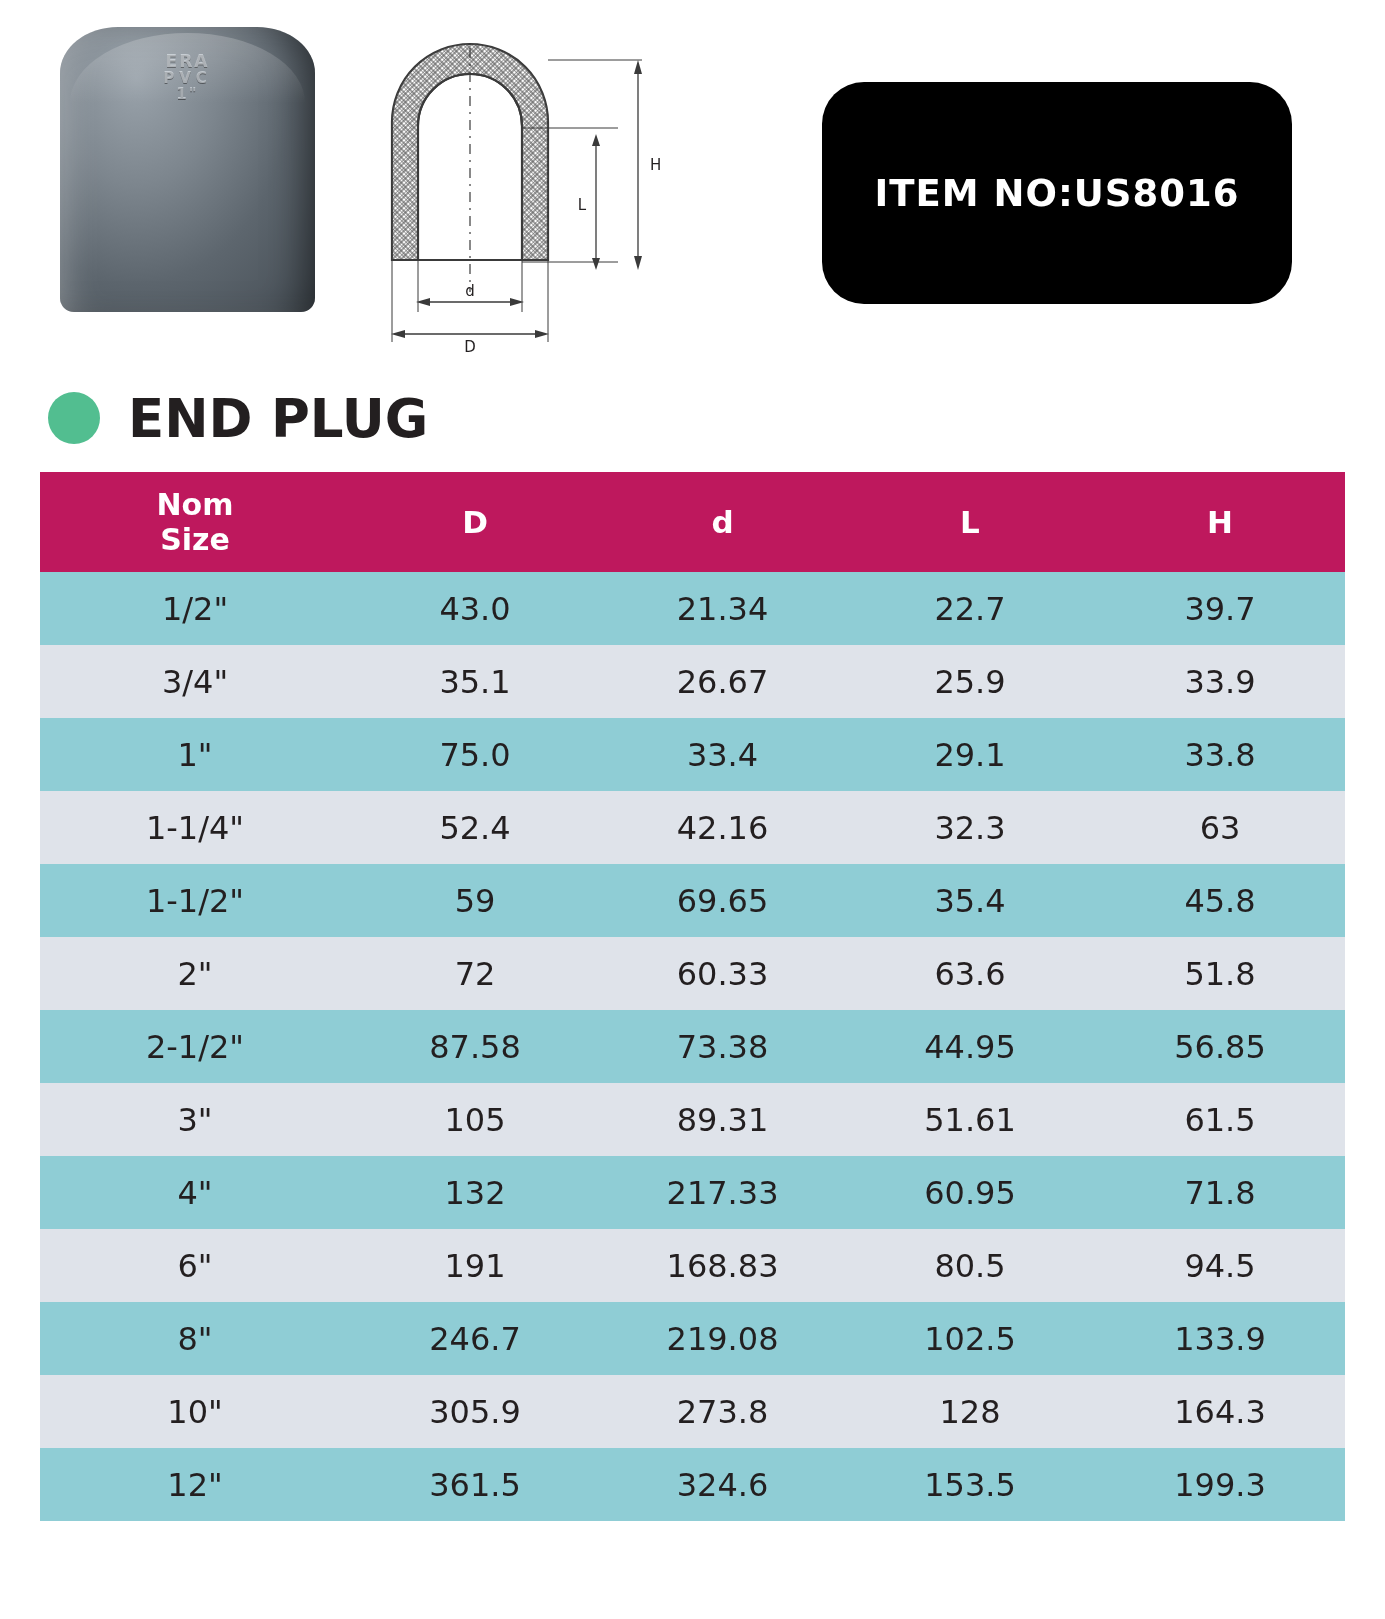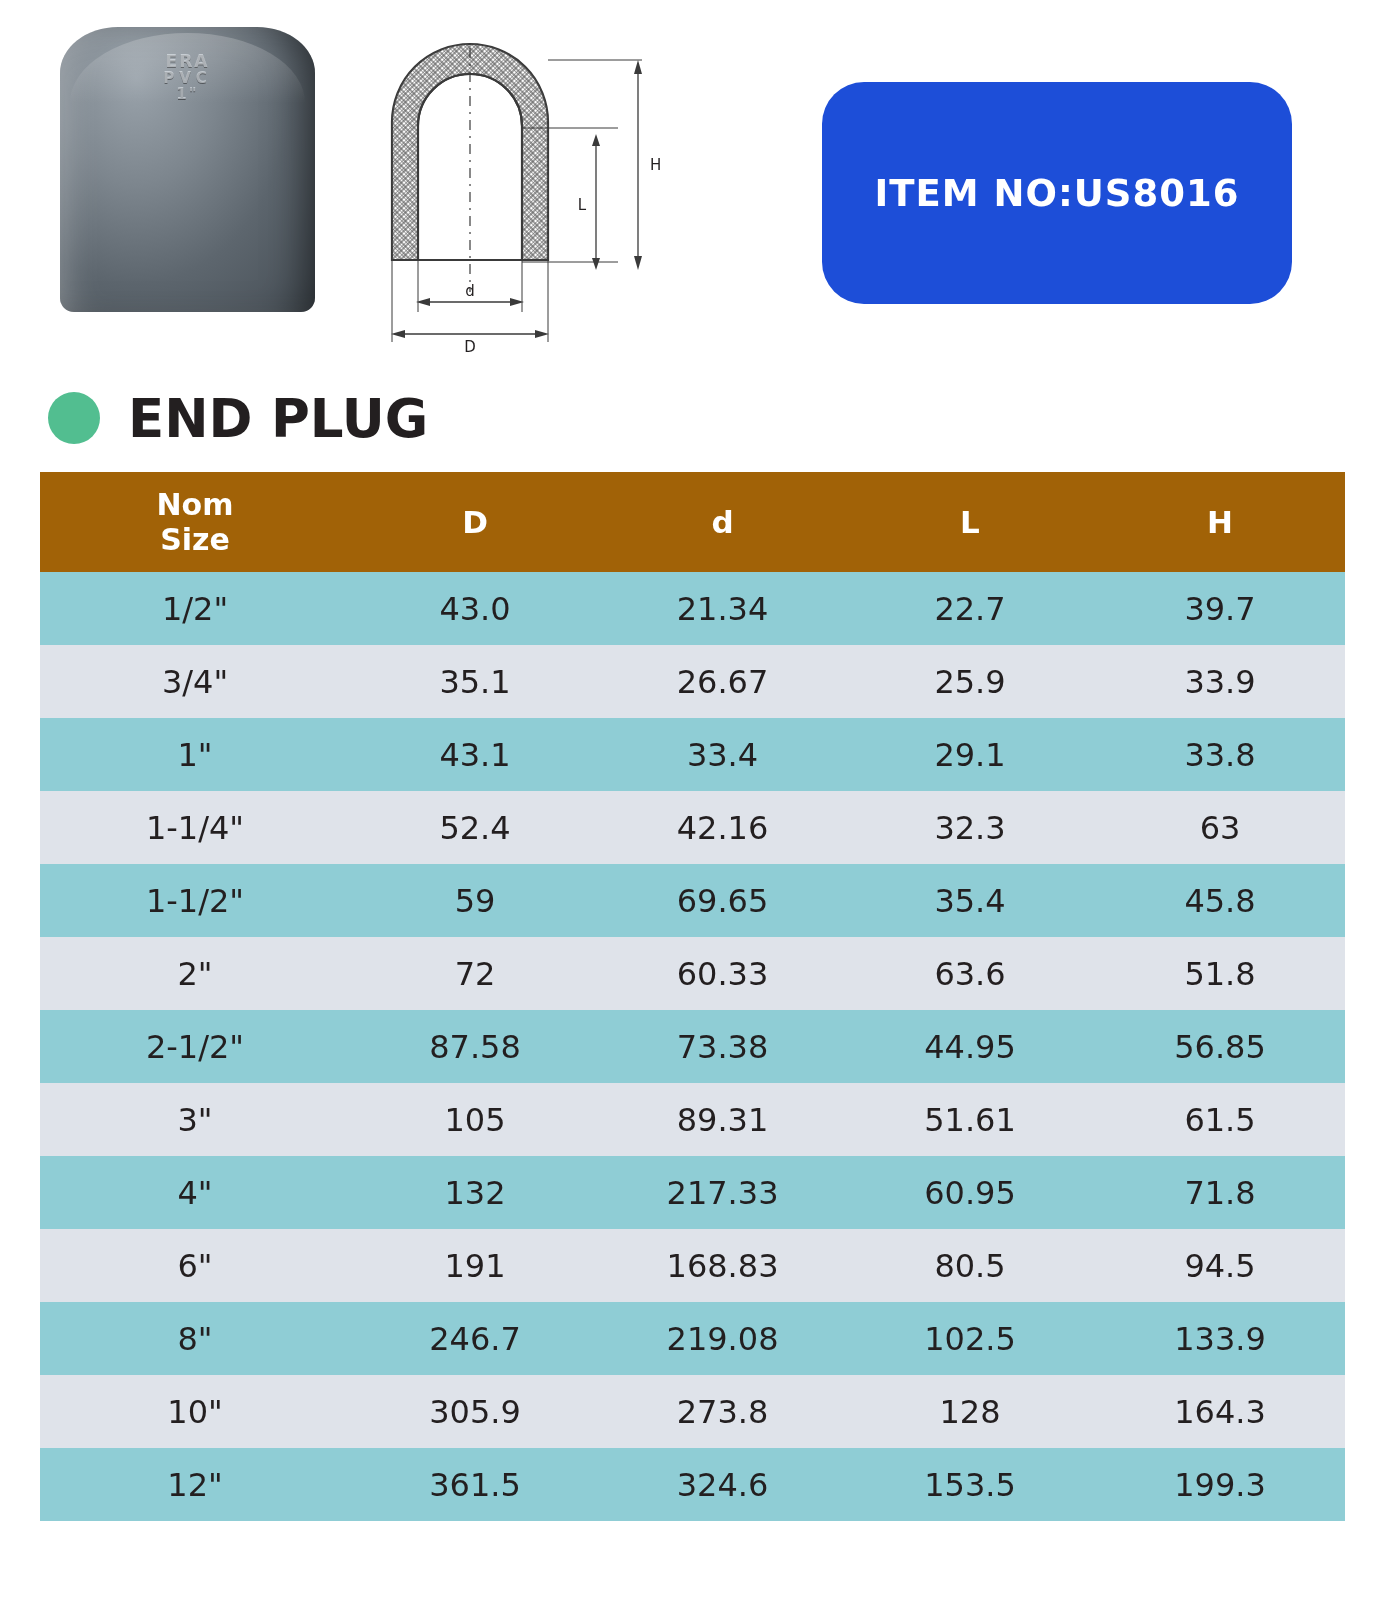--- a/index.html
+++ b/index.html
@@ -77,21 +77,21 @@
   }
   .drawing svg { display: block; }
 
   
   .item-badge {
     position: absolute;
     left: 822px;
     top: 82px;
     width: 470px;
     height: 222px;
-    background: #1d4ed8;
+    background: #000000;
     border-radius: 42px;
     display: flex;
     align-items: center;
     justify-content: center;
   }
   .item-badge-text {
     color: #ffffff;
     font-size: 37px;
     font-weight: bold;
     letter-spacing: 1px;
@@ -134,21 +134,21 @@
     border-collapse: collapse;
     table-layout: fixed;
   }
   .spec-table col.c0 { width: 310px; }
   .spec-table col.c1 { width: 250px; }
   .spec-table col.c2 { width: 245px; }
   .spec-table col.c3 { width: 250px; }
   .spec-table col.c4 { width: 250px; }
 
   .spec-table thead th {
-    background: #a16207;
+    background: #be185d;
     color: #ffffff;
     font-size: 31px;
     font-weight: bold;
     height: 98px;
     vertical-align: middle;
     text-align: center;
     line-height: 1.18;
   }
   .spec-table thead th.nom {
     font-size: 30px;
@@ -273,21 +273,21 @@
     </tr>
     <tr class="even">
       <td>3/4"</td>
       <td>35.1</td>
       <td>26.67</td>
       <td>25.9</td>
       <td>33.9</td>
     </tr>
     <tr class="odd">
       <td>1"</td>
-      <td>43.1</td>
+      <td>75.0</td>
       <td>33.4</td>
       <td>29.1</td>
       <td>33.8</td>
     </tr>
     <tr class="even">
       <td>1-1/4"</td>
       <td>52.4</td>
       <td>42.16</td>
       <td>32.3</td>
       <td>63</td>

